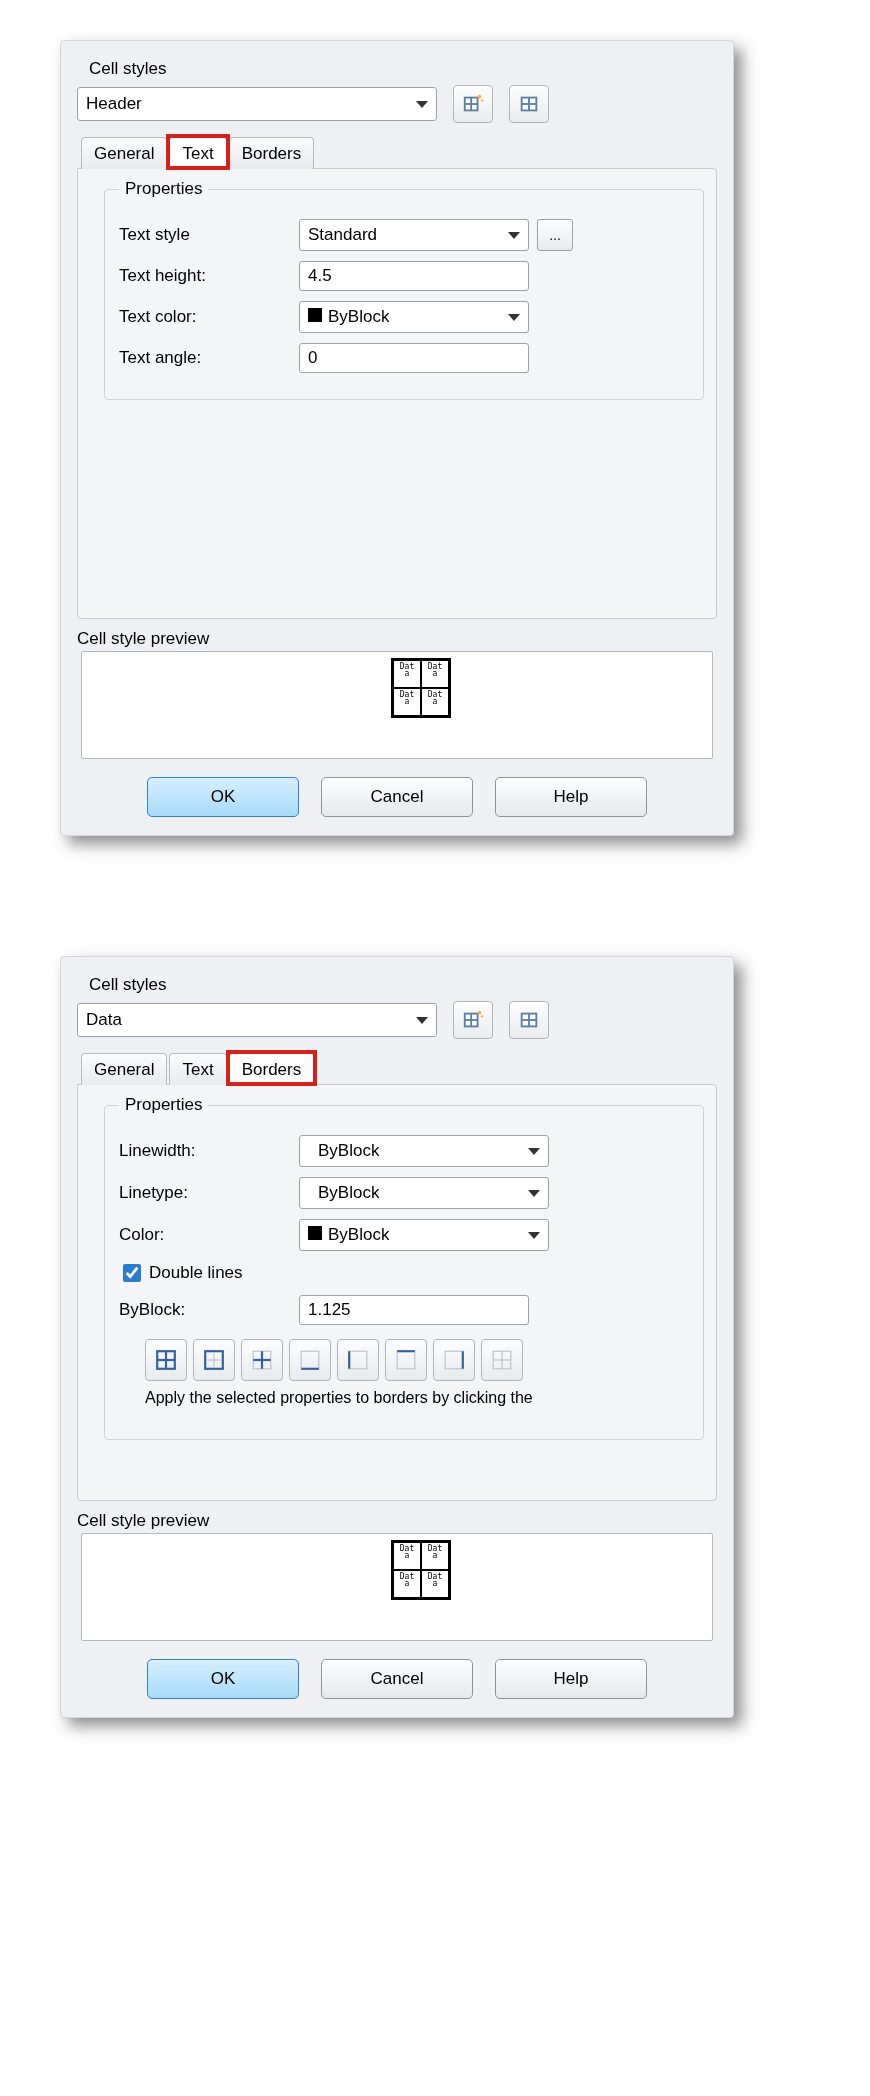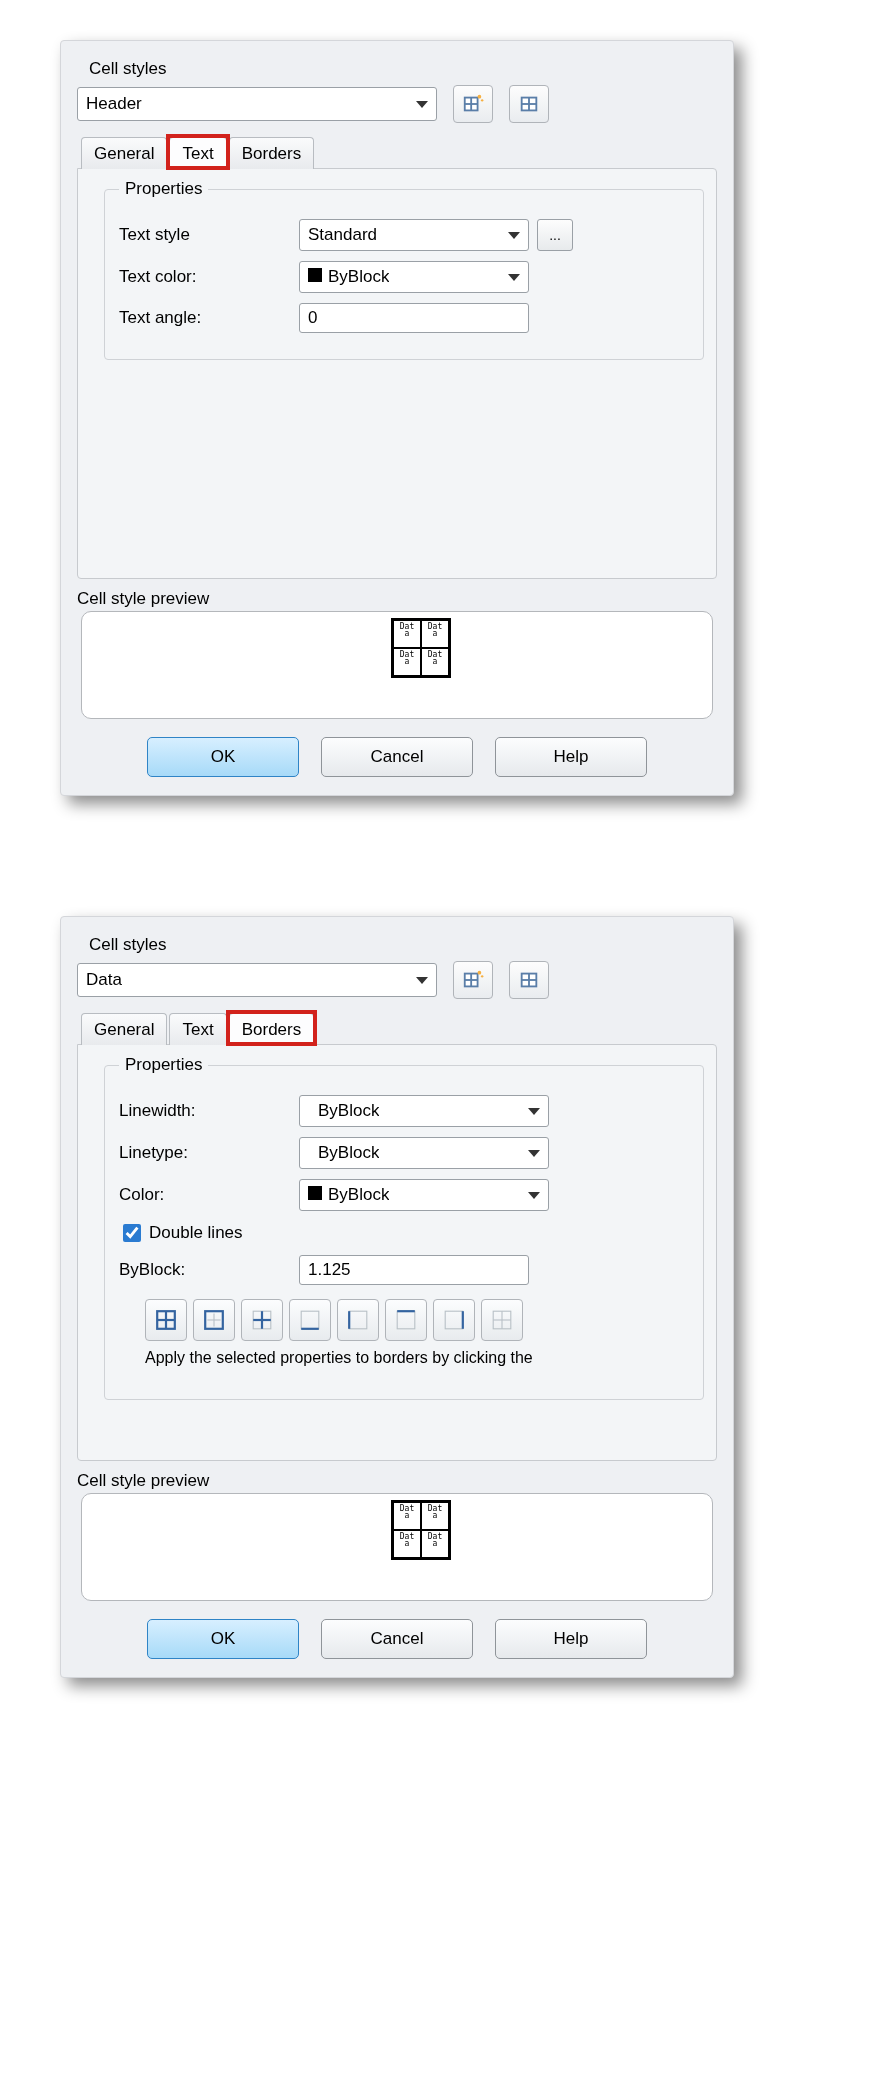--- a/index.html
+++ b/index.html
@@ -110,21 +110,21 @@
     background:#fff; border:1px solid #9aa0a6; border-radius:3px;
     height:30px; padding:0 8px; box-sizing:border-box; width: 230px;
     display:flex; align-items:center;
   }
   .dropdown.ctrl-dd { width: 230px; height: 32px; }
   .swatch { width:14px; height:14px; background:#000; margin-right:6px; display:inline-block; }
   .spacer-block { height: 200px; }
   .spacer-block.sm { height: 42px; }
   .preview-label { margin-top: 10px; margin-left: 0; font-size:17px; }
   .preview-box {
-    border: 1px solid #b4b7bb; background:#fff; border-radius:10px;
+    border: 1px solid #b4b7bb; background:#fff; border-radius:2px;
     height: 100px; margin: 2px 4px 0 4px;
     display:flex; align-items:flex-start; justify-content:center;
     padding-top: 6px;
     padding-left: 48px;
   }
   .preview-mini {
     display:grid; grid-template-columns: 28px 28px; grid-template-rows: 28px 28px;
     border: 2px solid #000;
   }
   .preview-mini div { border:1px solid #000; font-size:8px; text-align:center;
@@ -199,20 +199,26 @@
 
       <div class="prop-row">
         <div class="prop-label">Text style</div>
         <div class="dropdown ctrl-dd">
           <span class="val">Standard</span>
           <span class="caret"></span>
         </div>
         <div class="smallbtn">...</div>
       </div>
 
+      <div class="prop-row">
+        <div class="prop-label">Text height:</div>
+        <div class="input">
+          <span>4.5</span>
+        </div>
+      </div>
 
       <div class="prop-row">
         <div class="prop-label">Text color:</div>
         <div class="dropdown ctrl-dd">
           <span class="val">
             <span class="swatch"></span><span>ByBlock</span>
           </span>
           <span class="caret"></span>
         </div>
       </div>

